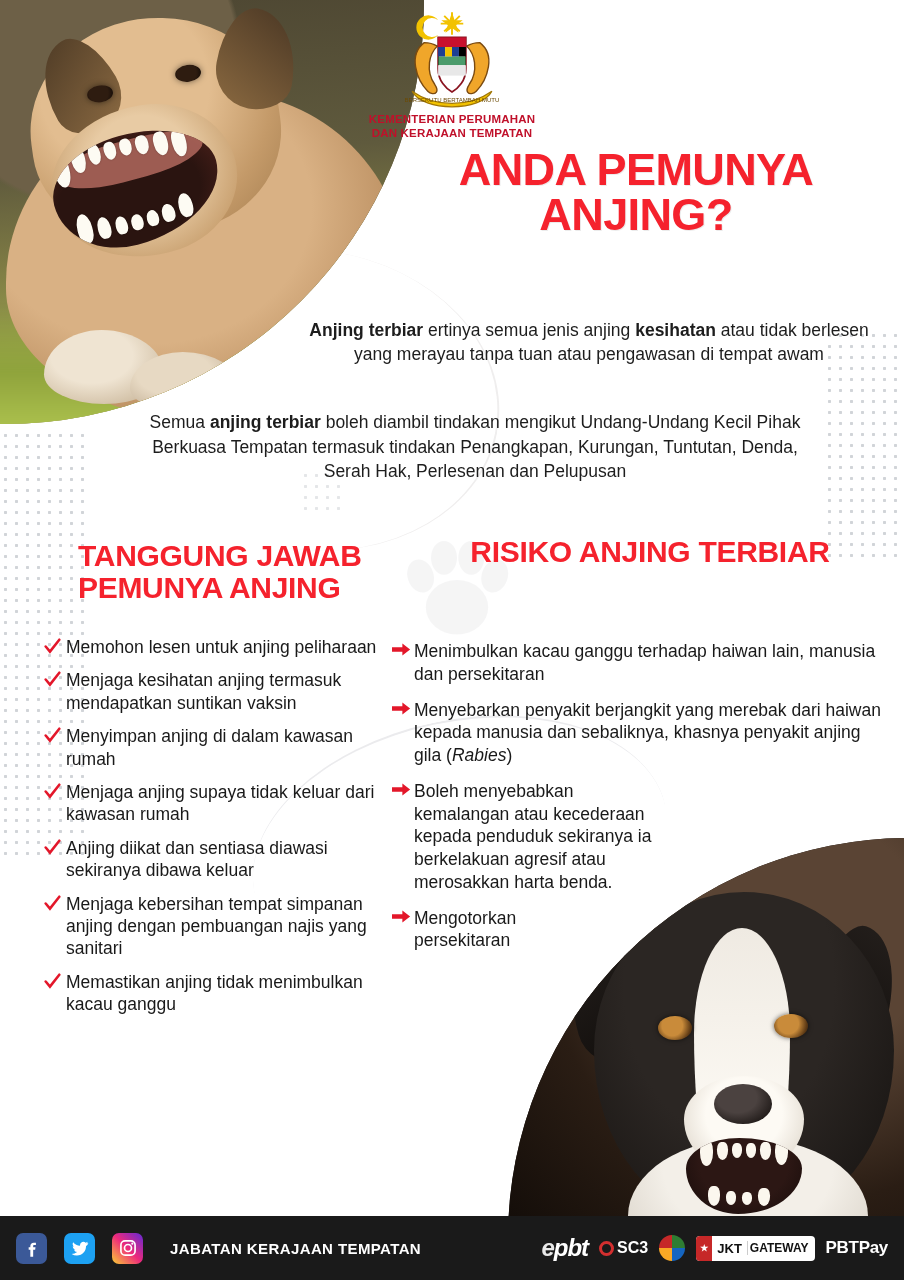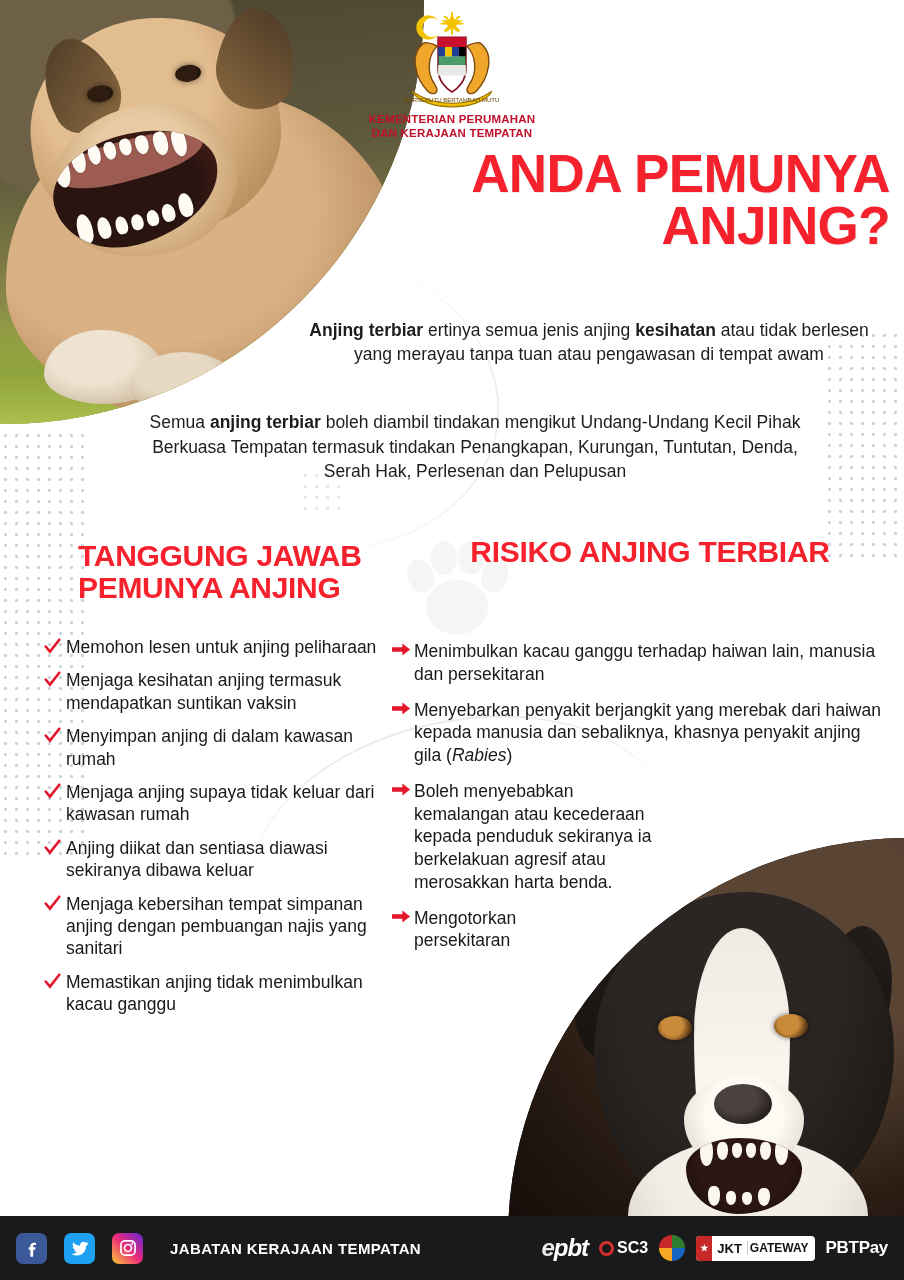--- a/index.html
+++ b/index.html
@@ -123,24 +123,24 @@
   }
   .ministry-line1, .ministry-line2 {
     font-size: 11.5px; font-weight: bold; letter-spacing: .2px;
     color: #c0102a; text-align: center; line-height: 1.25;
   }
   .crest { width: 104px; height: 104px; position: relative; }
 
   
   .headline {
     position: absolute; left: 382px; top: 148px; width: 508px;
-    text-align: right;
+    text-align: center;
     color: #f5222d;
     font-weight: bold;
-    font-size: 53px;
+    font-size: 45px;
     line-height: .99;
     letter-spacing: -.6px;
     font-family: "Liberation Sans", sans-serif;
     text-shadow: 1px 1px 0 rgba(0,0,0,.08);
   }
   .headline .l2 { display:block; }
 
   
   .intro1 {
     position: absolute; left: 296px; top: 318px; width: 586px;

